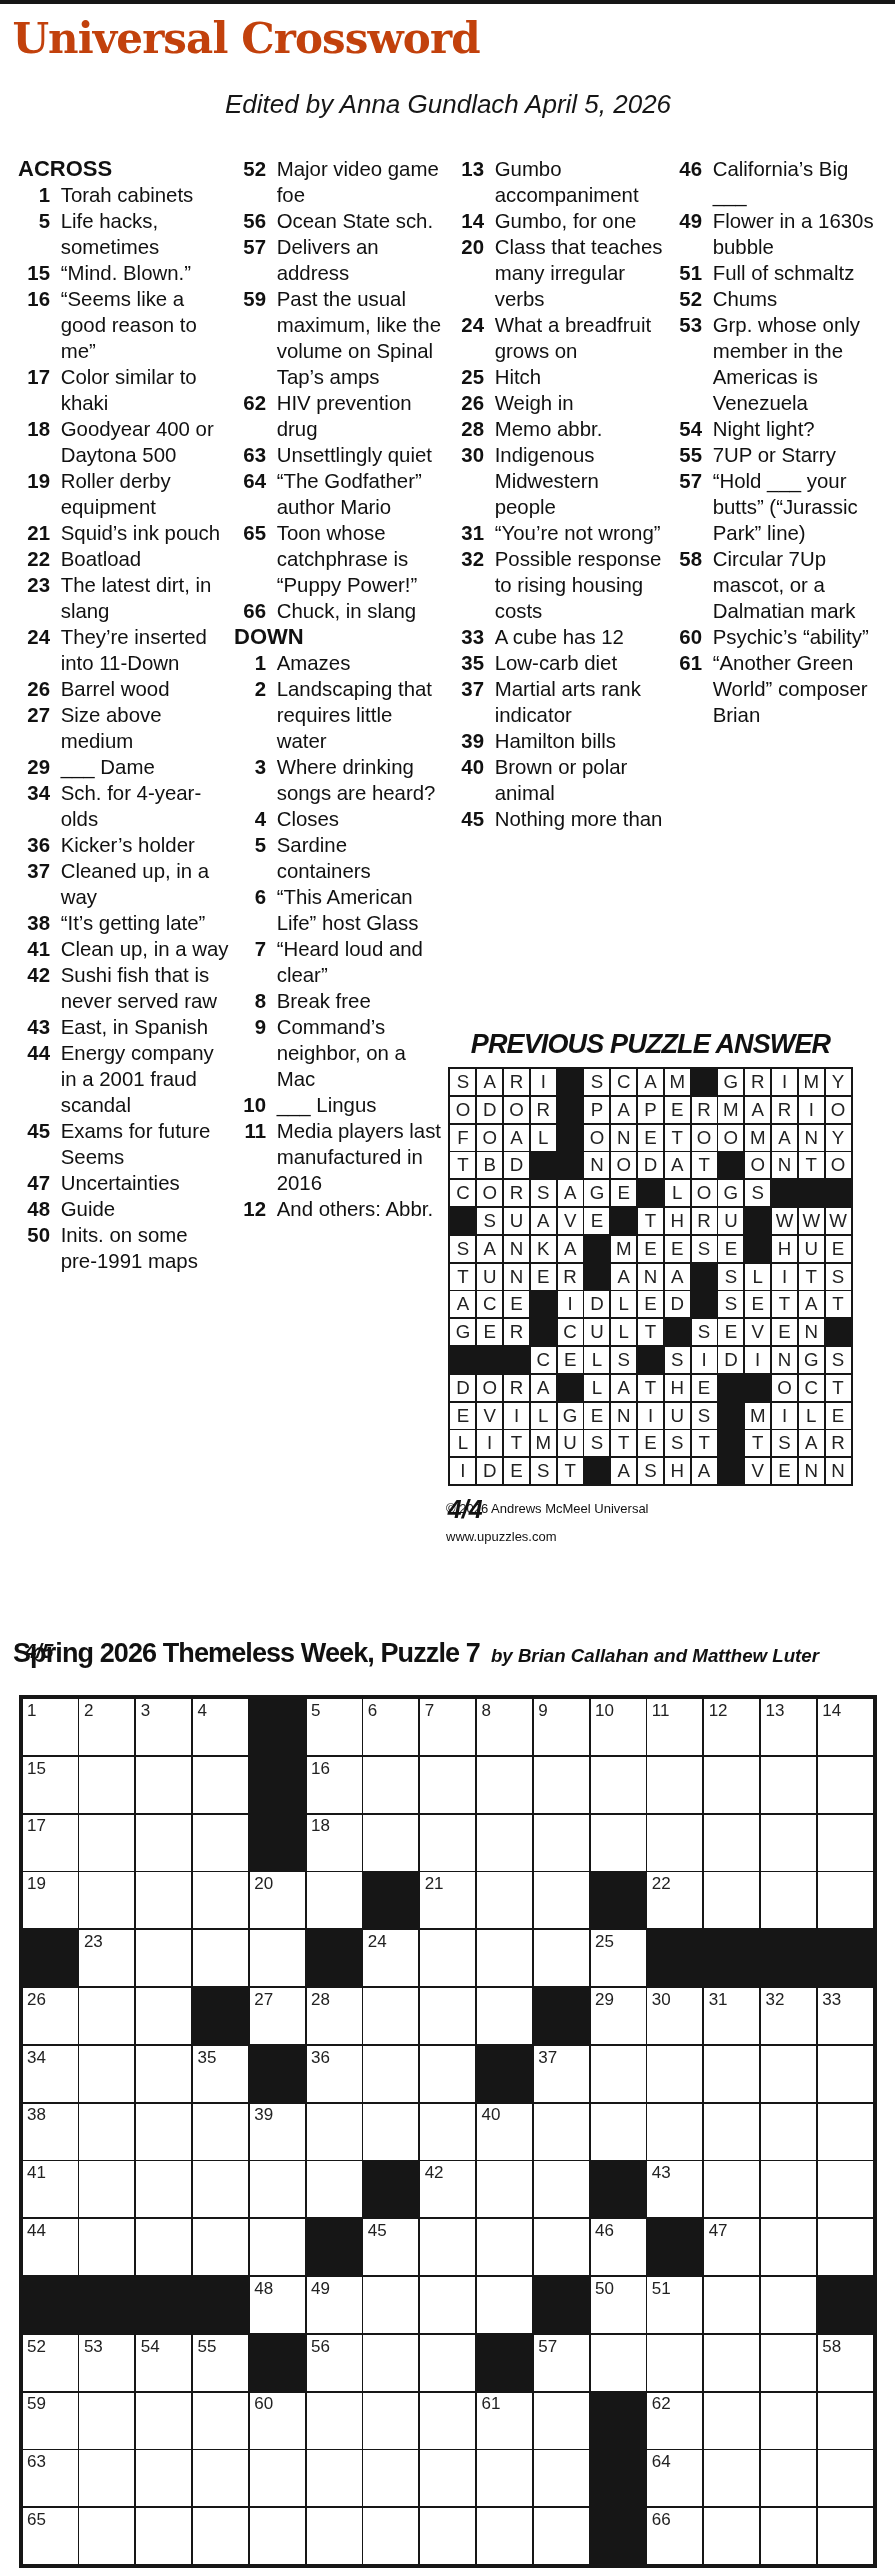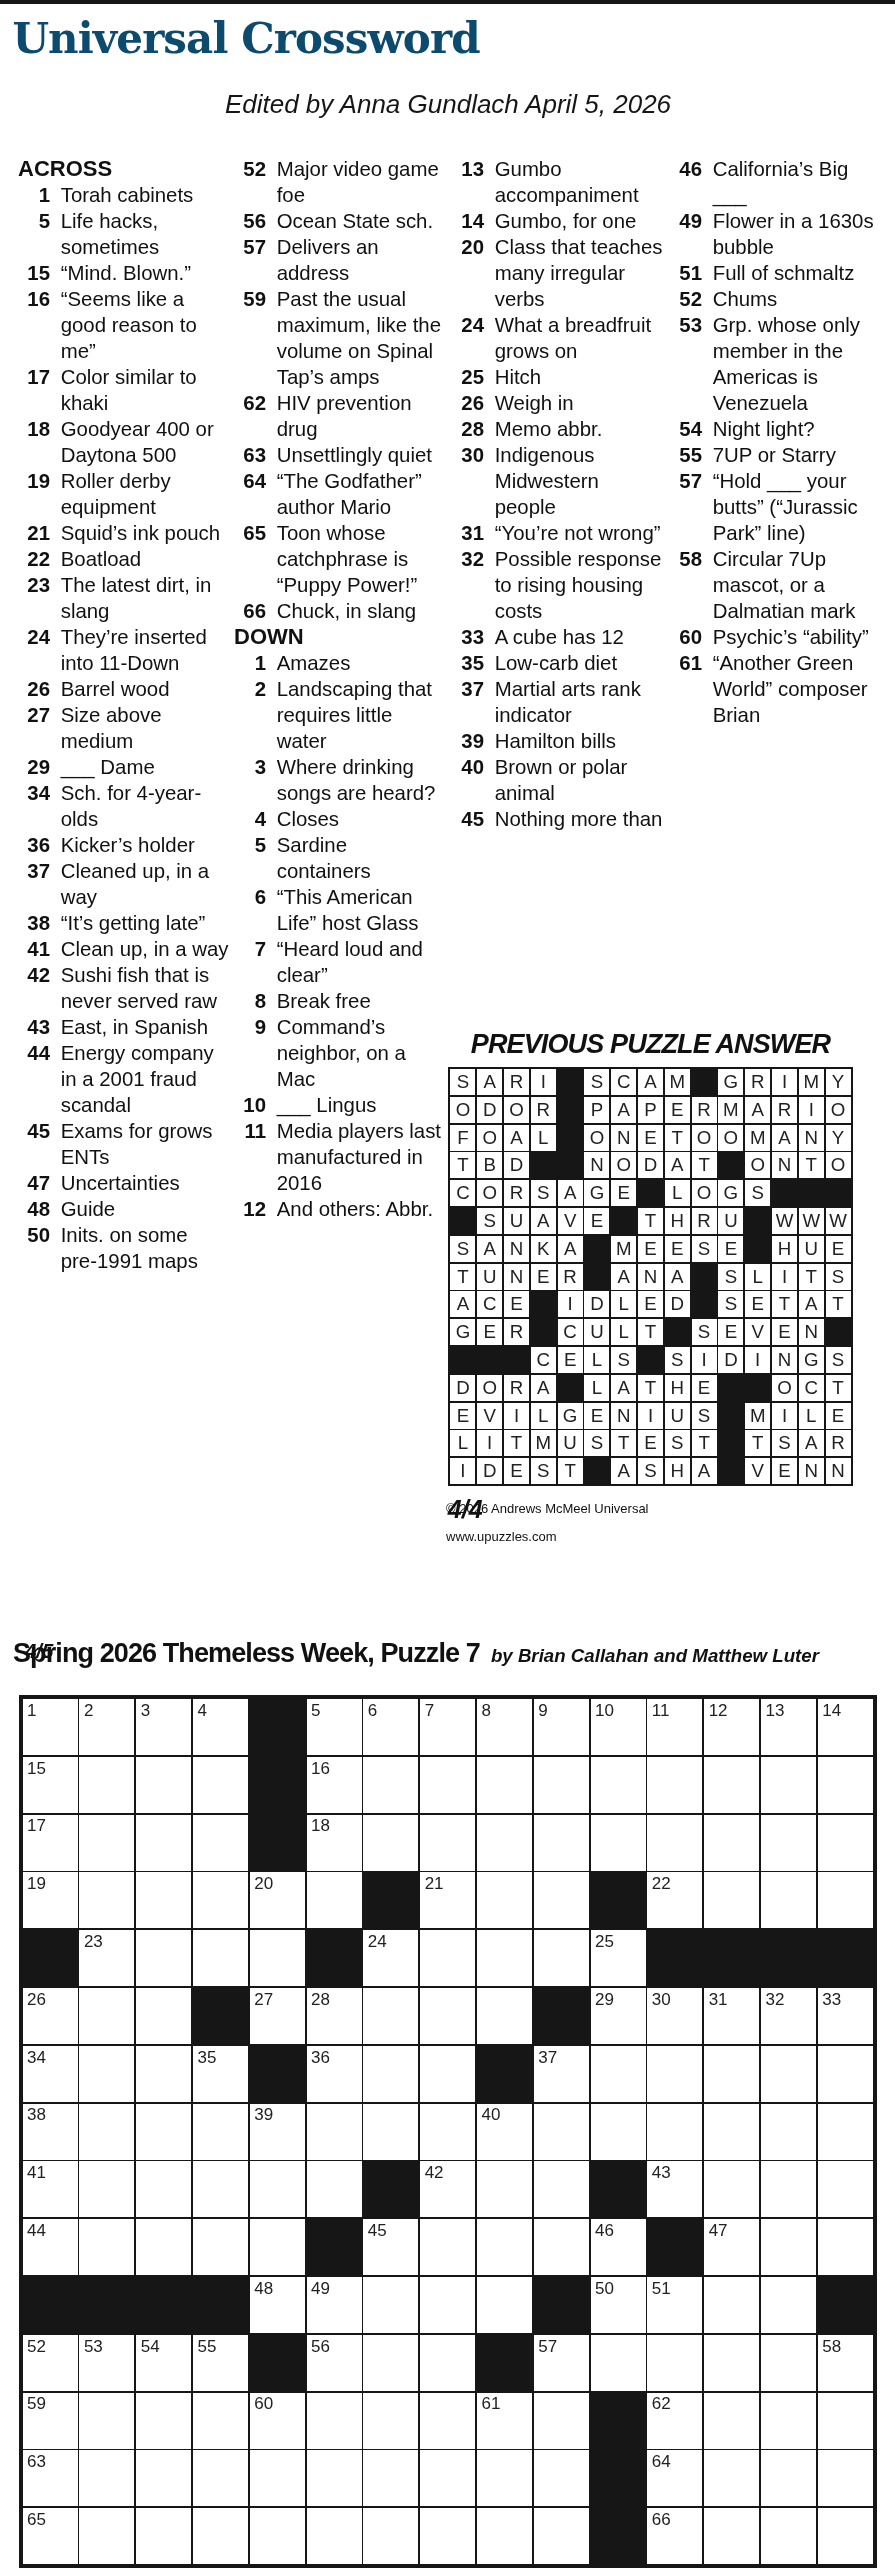--- a/index.html
+++ b/index.html
@@ -1,21 +1,21 @@
 <!DOCTYPE html>
 <html style="font-size:14.2px"><head>
 <meta charset="utf-8">
 <style>
   html,body{margin:0;padding:0;background:#fff;}
   .page{position:relative;width:896px;height:2576px;background:#fff;color:#111;
         font-family:"Liberation Sans",sans-serif;overflow:hidden;}
   .top-rule{position:absolute;top:0;left:0;width:896px;height:4.4px;background:#161616;}
   .page-title{position:absolute;top:14.2px;left:12.4px;margin:0;
         font-family:"DejaVu Serif",serif;font-weight:bold;font-size:42px;
-        letter-spacing:-0.9px;color:#0c4a6e;white-space:nowrap;}
+        letter-spacing:-0.9px;color:#c2410c;white-space:nowrap;}
   .edited-by{position:absolute;top:89px;left:0;width:896px;text-align:center;
         font-style:italic;font-size:26px;color:#161616;}
 
   
   .clue-col{position:absolute;top:156px;width:211px;}
   #clue-col-1{left:18px;} #clue-col-2{left:234px;} #clue-col-3{left:452px;} #clue-col-4{left:670px;}
   .clue-header{font-weight:bold;font-size:22px;line-height:26px;}
   .clue{display:grid;grid-template-columns:32px 1fr;column-gap:10.7px;
         font-size:20.4px;line-height:26px;}
   .cnum{font-weight:bold;text-align:right;}
@@ -139,21 +139,21 @@
       <div class="clue">
         <span class="cnum">43</span>
         <span class="ctext">East, in Spanish</span>
       </div>
       <div class="clue">
         <span class="cnum">44</span>
         <span class="ctext">Energy company in a 2001 fraud scandal</span>
       </div>
       <div class="clue">
         <span class="cnum">45</span>
-        <span class="ctext">Exams for grows ENTs</span>
+        <span class="ctext">Exams for future Seems</span>
       </div>
       <div class="clue">
         <span class="cnum">47</span>
         <span class="ctext">Uncertainties</span>
       </div>
       <div class="clue">
         <span class="cnum">48</span>
         <span class="ctext">Guide</span>
       </div>
       <div class="clue">

